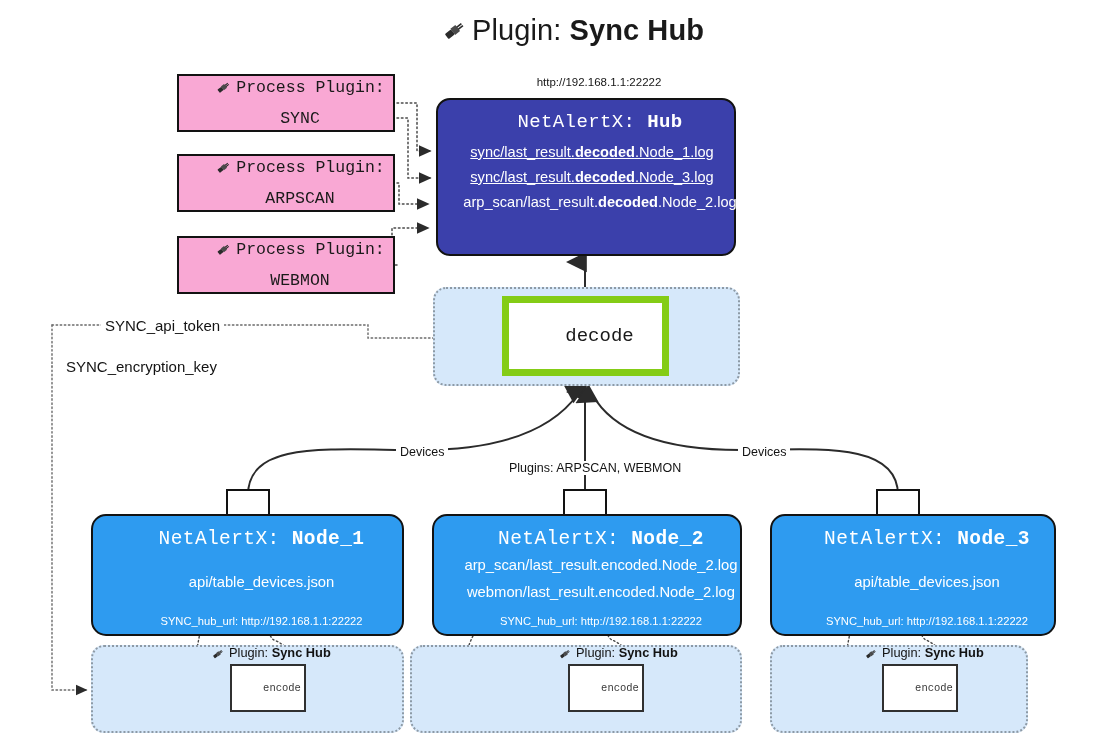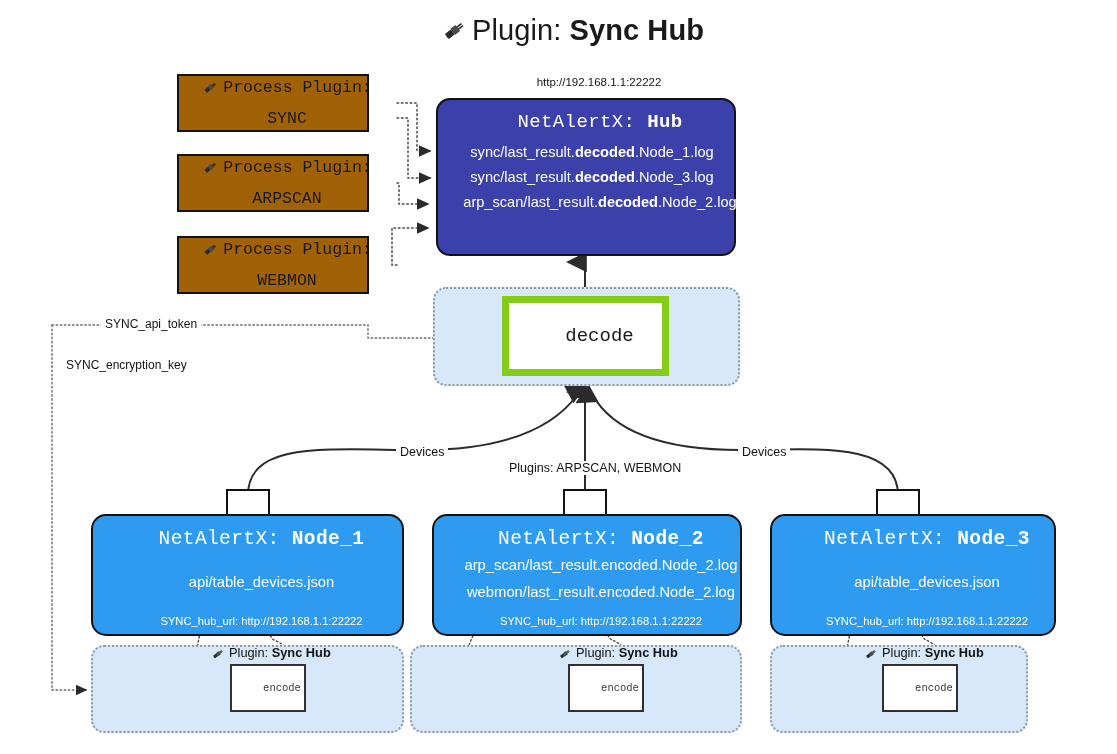--- a/index.html
+++ b/index.html
@@ -19,41 +19,41 @@
   
   #hub-url{left:440px;top:76px;width:290px;text-align:center;font-size:11.5px;color:#161616;}
   #hub-box{left:436px;top:98px;width:300px;height:158px;border:2px solid #121212;
            border-radius:14px;background:#3b40ab;color:#ffffff;
            display:flex;flex-direction:column;align-items:center;padding-top:11px;}
   #hub-box .hub-title{font-family:"Liberation Mono",monospace;font-size:19px;letter-spacing:.4px;}
   #hub-box .hub-title b{font-weight:700;margin-top:24px;}
   .hubline{font-size:14.6px;line-height:25px;white-space:nowrap;}
   .hubline b{font-weight:700;color:#ffffff;}
   #hub-lines{margin-top:7px;display:flex;flex-direction:column;align-items:flex-start;}
-  #hub-lines .r1,#hub-lines .r2{margin-left:7px;}
-
-  
-  .pbox{width:192px;height:58px;border:2px solid #121212;background:#a16207;
+  #hub-lines .r1,#hub-lines .r2{margin-left:7px;text-decoration:underline;}
+
+  
+  .pbox{width:218px;height:58px;border:2px solid #121212;background:#f9a8d4;
         font-family:"Liberation Mono",monospace;font-size:16.5px;line-height:27px;
         display:flex;flex-direction:column;align-items:center;justify-content:center;}
   .pbox .l1{white-space:nowrap;}
   .pbox .l2{white-space:nowrap;}
   #pbox-sync{left:177px;top:74px;}
   #pbox-arpscan{left:177px;top:154px;}
   #pbox-webmon{left:177px;top:236px;}
 
   
   #decode-band{left:433px;top:287px;width:307px;height:99px;background:#d6e8fa;
                border:2px dotted #8d9aa6;border-radius:13px;}
   #decode-box{left:502px;top:296px;width:167px;height:80px;background:#ffffff;
               border:7px solid #84cc16;display:flex;align-items:center;justify-content:center;
               font-family:"Liberation Mono",monospace;font-size:19px;color:#1a1a1a;}
 
   
-  .keylabel{font-size:12px;color:#131313;background:#ffffff;padding:0 4px;white-space:nowrap;}
+  .keylabel{font-size:15px;color:#131313;background:#ffffff;padding:0 4px;white-space:nowrap;}
   #key-api{left:101px;top:317px;}
   #key-enc{left:62px;top:358px;}
 
   
   .edgelabel{font-size:12.5px;color:#131313;background:#ffffff;padding:0 4px;white-space:nowrap;}
   #lbl-devices-left{left:396px;top:445px;}
   #lbl-devices-right{left:738px;top:445px;}
   #lbl-plugins-mid{left:505px;top:461px;}
 
   

